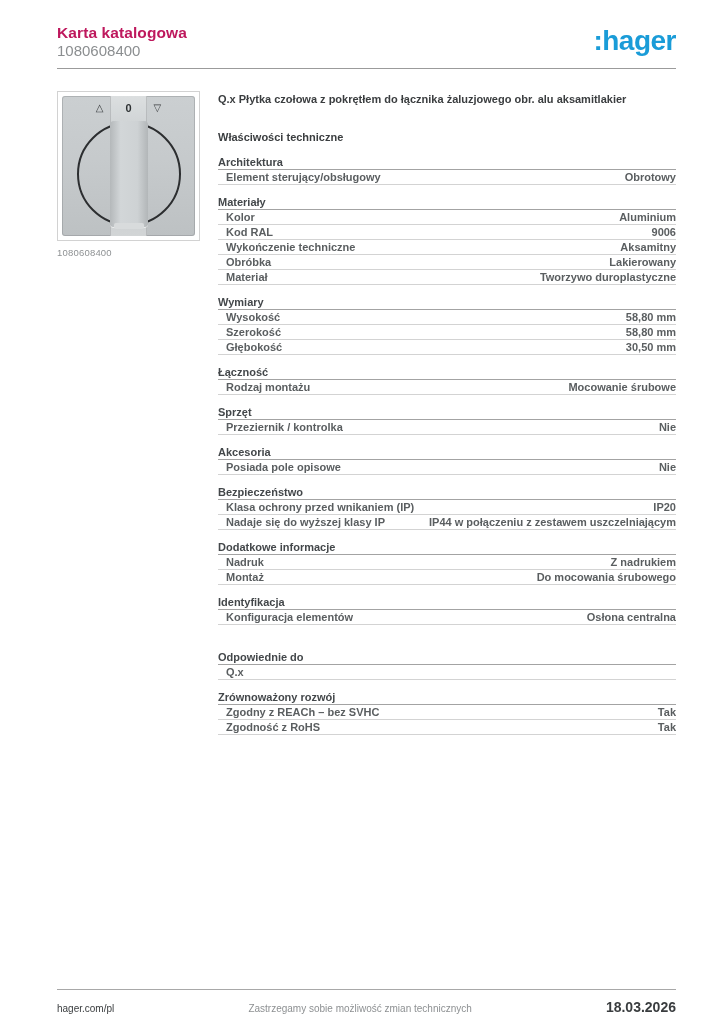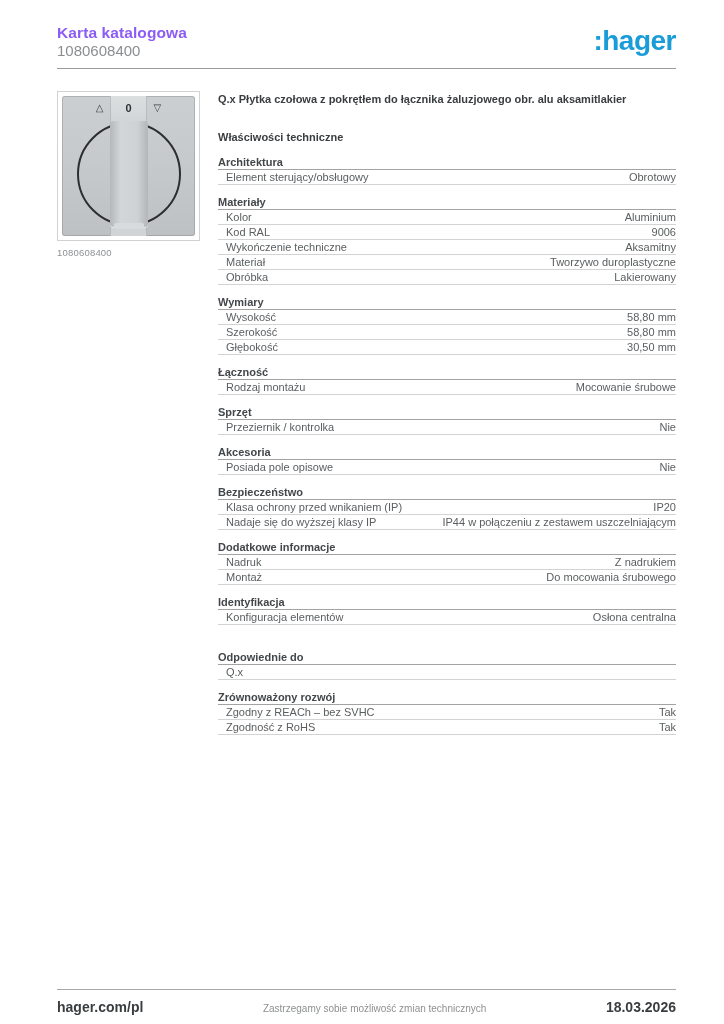--- a/index.html
+++ b/index.html
@@ -13,21 +13,21 @@
   }
   .page {
     position: absolute; inset: 0;
     padding: 24px 48px 0 57px;
   }
   
   .header {
     display: flex; justify-content: space-between; align-items: flex-start;
   }
   .header-titles .doc-title {
-    font-size: 15.5px; font-weight: bold; color: #8b5cf6; line-height: 18px;
+    font-size: 15.5px; font-weight: bold; color: #be185d; line-height: 18px;
     letter-spacing: 0.1px;
   }
   .header-titles .doc-number {
     font-size: 15px; color: #8b8e90; line-height: 17px;
   }
   .logo {
     font-size: 28px; font-weight: bold; color: #1a9cd8;
     letter-spacing: -0.5px; line-height: 30px; margin-top: 2px;
   }
   .header-divider {
@@ -103,31 +103,32 @@
   .section-title {
     font-size: 11px; font-weight: bold; color: #43474a; line-height: 12px;
     padding-bottom: 1px;
     border-bottom: 1px solid #a3a3a3;
   }
   .prop-row {
     display: flex; justify-content: space-between; align-items: baseline;
     font-size: 11px; color: #5a5e60; line-height: 12px;
     padding: 1px 0 1px 8px;
     border-bottom: 1px solid #d3d3d3;
+    font-weight: bold;
   }
   .prop-label { text-align: left; white-space: nowrap; }
   .prop-value { text-align: right; }
   
   .footer {
     position: absolute; left: 57px; right: 48px; top: 989px;
     border-top: 1px solid #a8a8a8;
     padding-top: 9px;
     display: flex; justify-content: space-between; align-items: baseline;
   }
-  .footer-url { font-size: 14px; font-weight: bold; color: #3a3d3f; }
+  .footer-url { font-size: 10px; font-weight: normal; color: #3a3d3f; }
   .footer-notice { font-size: 10px; color: #8d9092; }
   .footer-date { font-size: 14px; font-weight: bold; color: #3a3d3f; }
 </style>
 </head>
 <body>
 
 <div class="page">
 
   <div class="header">
     <div class="header-titles">
@@ -174,26 +175,26 @@
             </div>
             <div class="prop-row">
               <span class="prop-label">Kod RAL</span>
               <span class="prop-value">9006</span>
             </div>
             <div class="prop-row">
               <span class="prop-label">Wykończenie techniczne</span>
               <span class="prop-value">Aksamitny</span>
             </div>
             <div class="prop-row">
+              <span class="prop-label">Obróbka</span>
+              <span class="prop-value">Lakierowany</span>
+            </div>
+            <div class="prop-row">
               <span class="prop-label">Materiał</span>
               <span class="prop-value">Tworzywo duroplastyczne</span>
-            </div>
-            <div class="prop-row">
-              <span class="prop-label">Obróbka</span>
-              <span class="prop-value">Lakierowany</span>
             </div>
           </div>
           <div class="section">
             <div class="section-title">Wymiary</div>
             <div class="prop-row">
               <span class="prop-label">Wysokość</span>
               <span class="prop-value">58,80 mm</span>
             </div>
             <div class="prop-row">
               <span class="prop-label">Szerokość</span>

